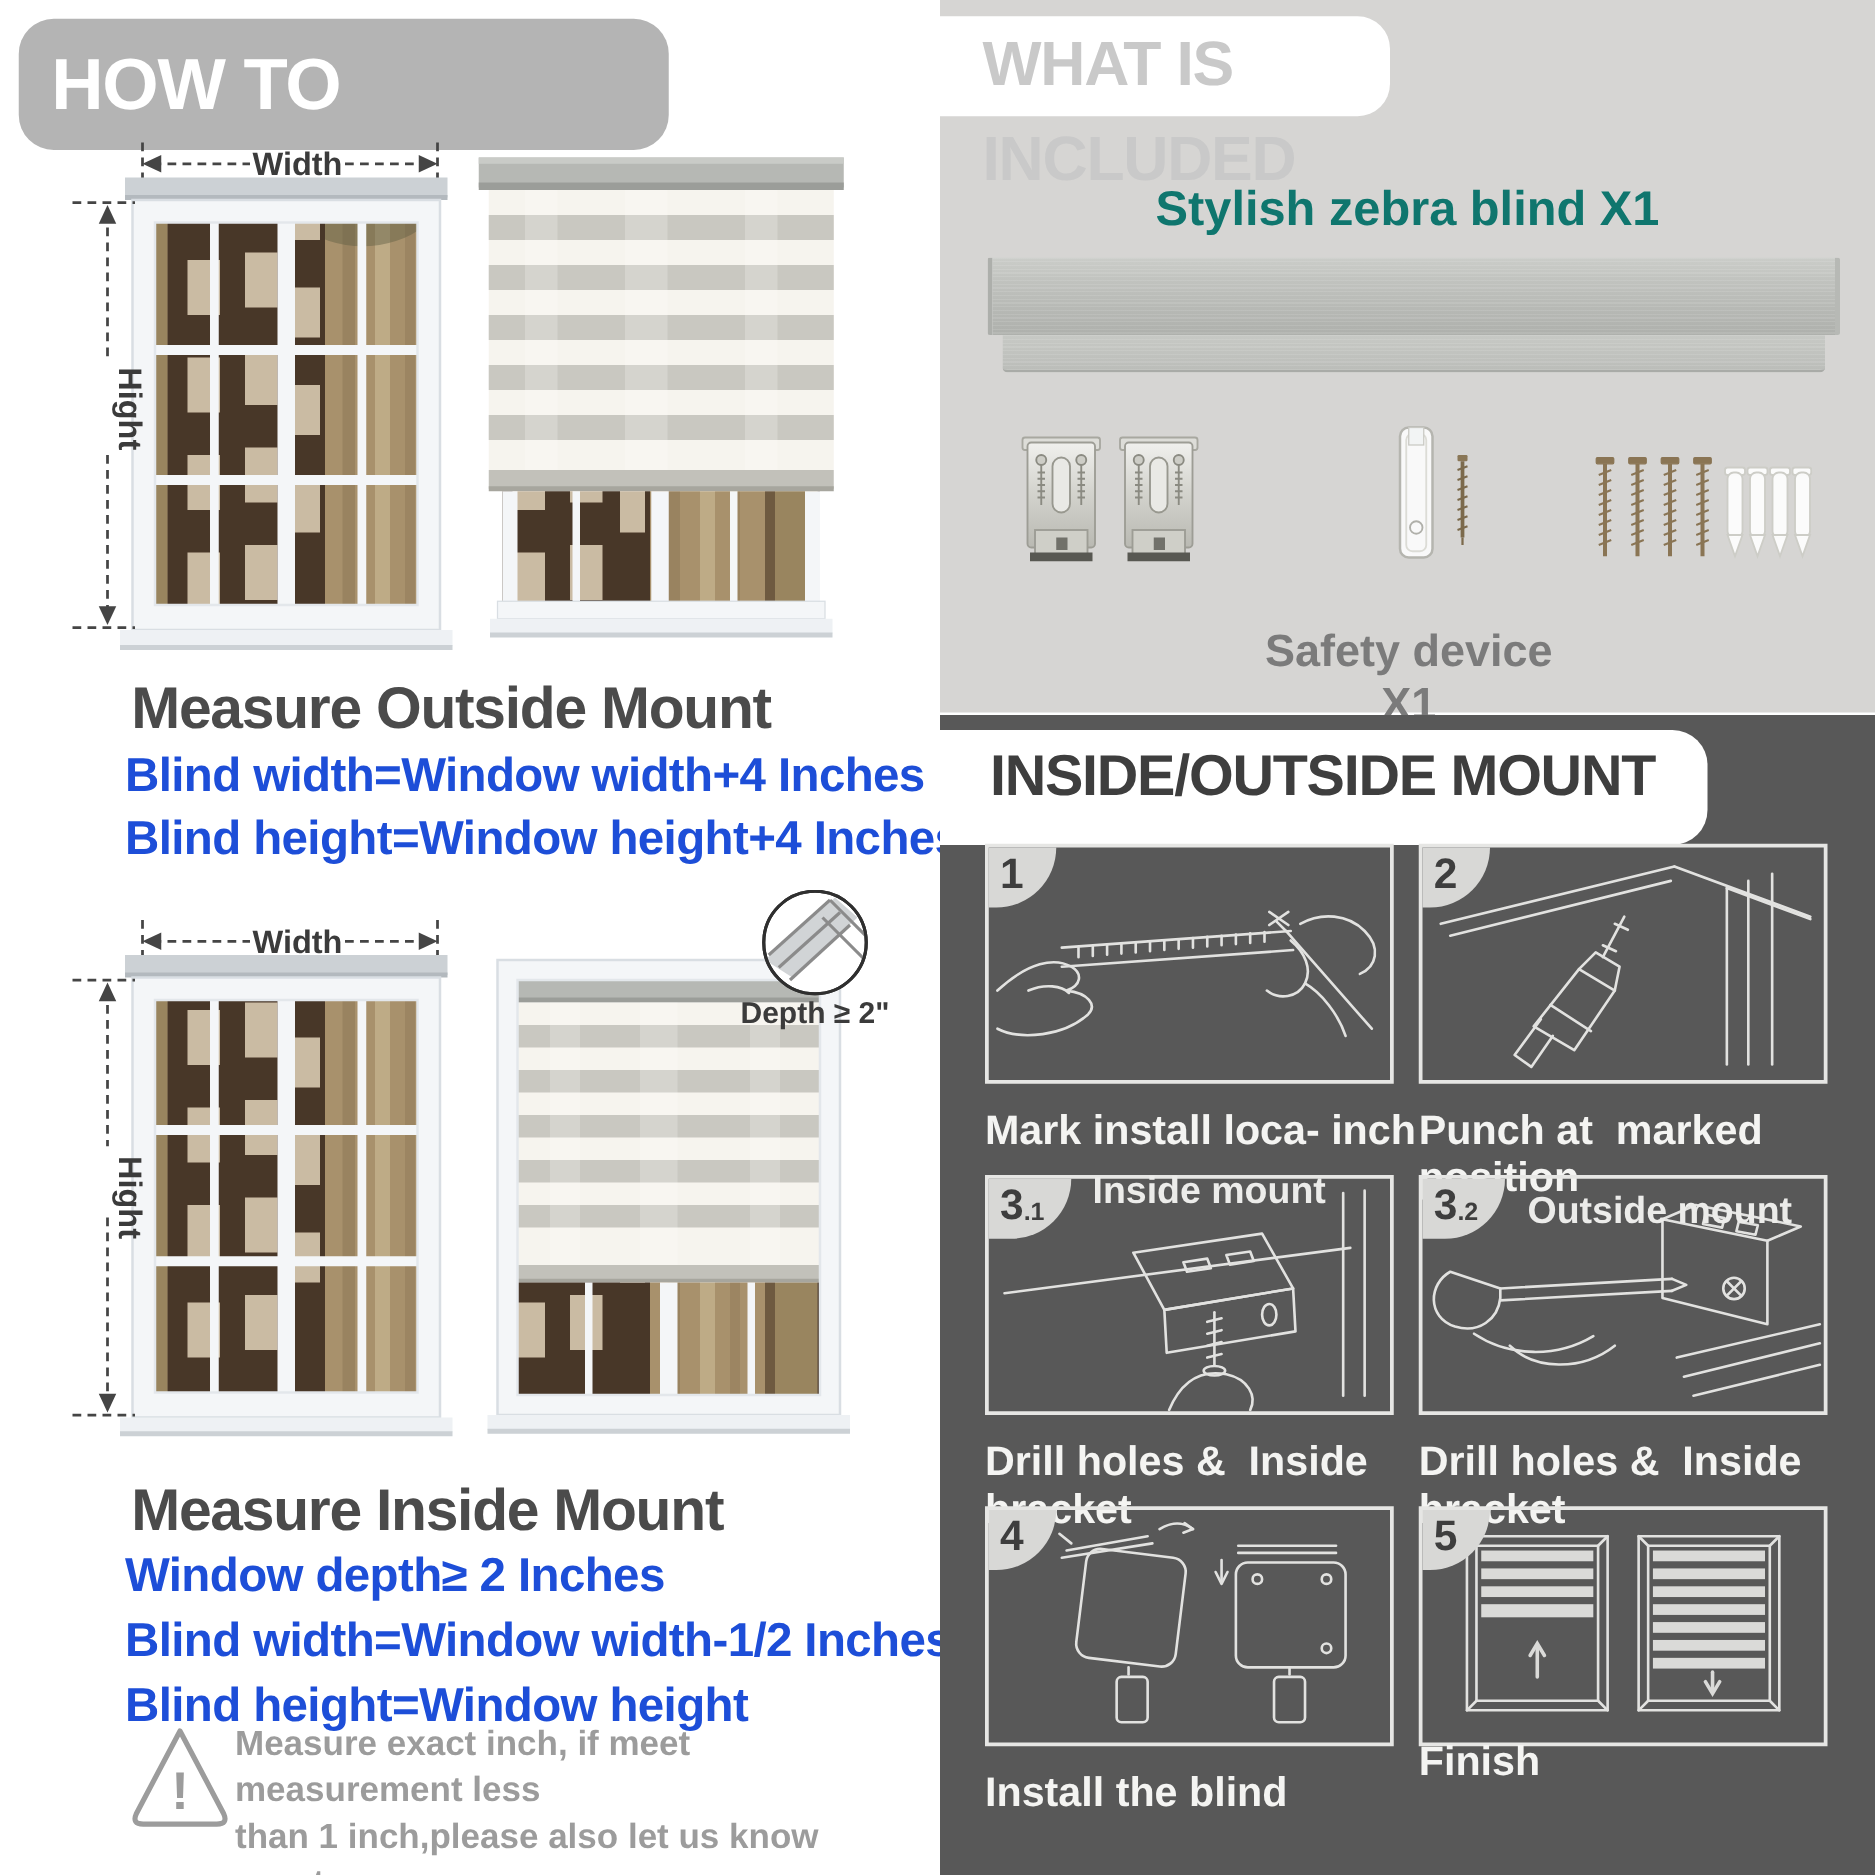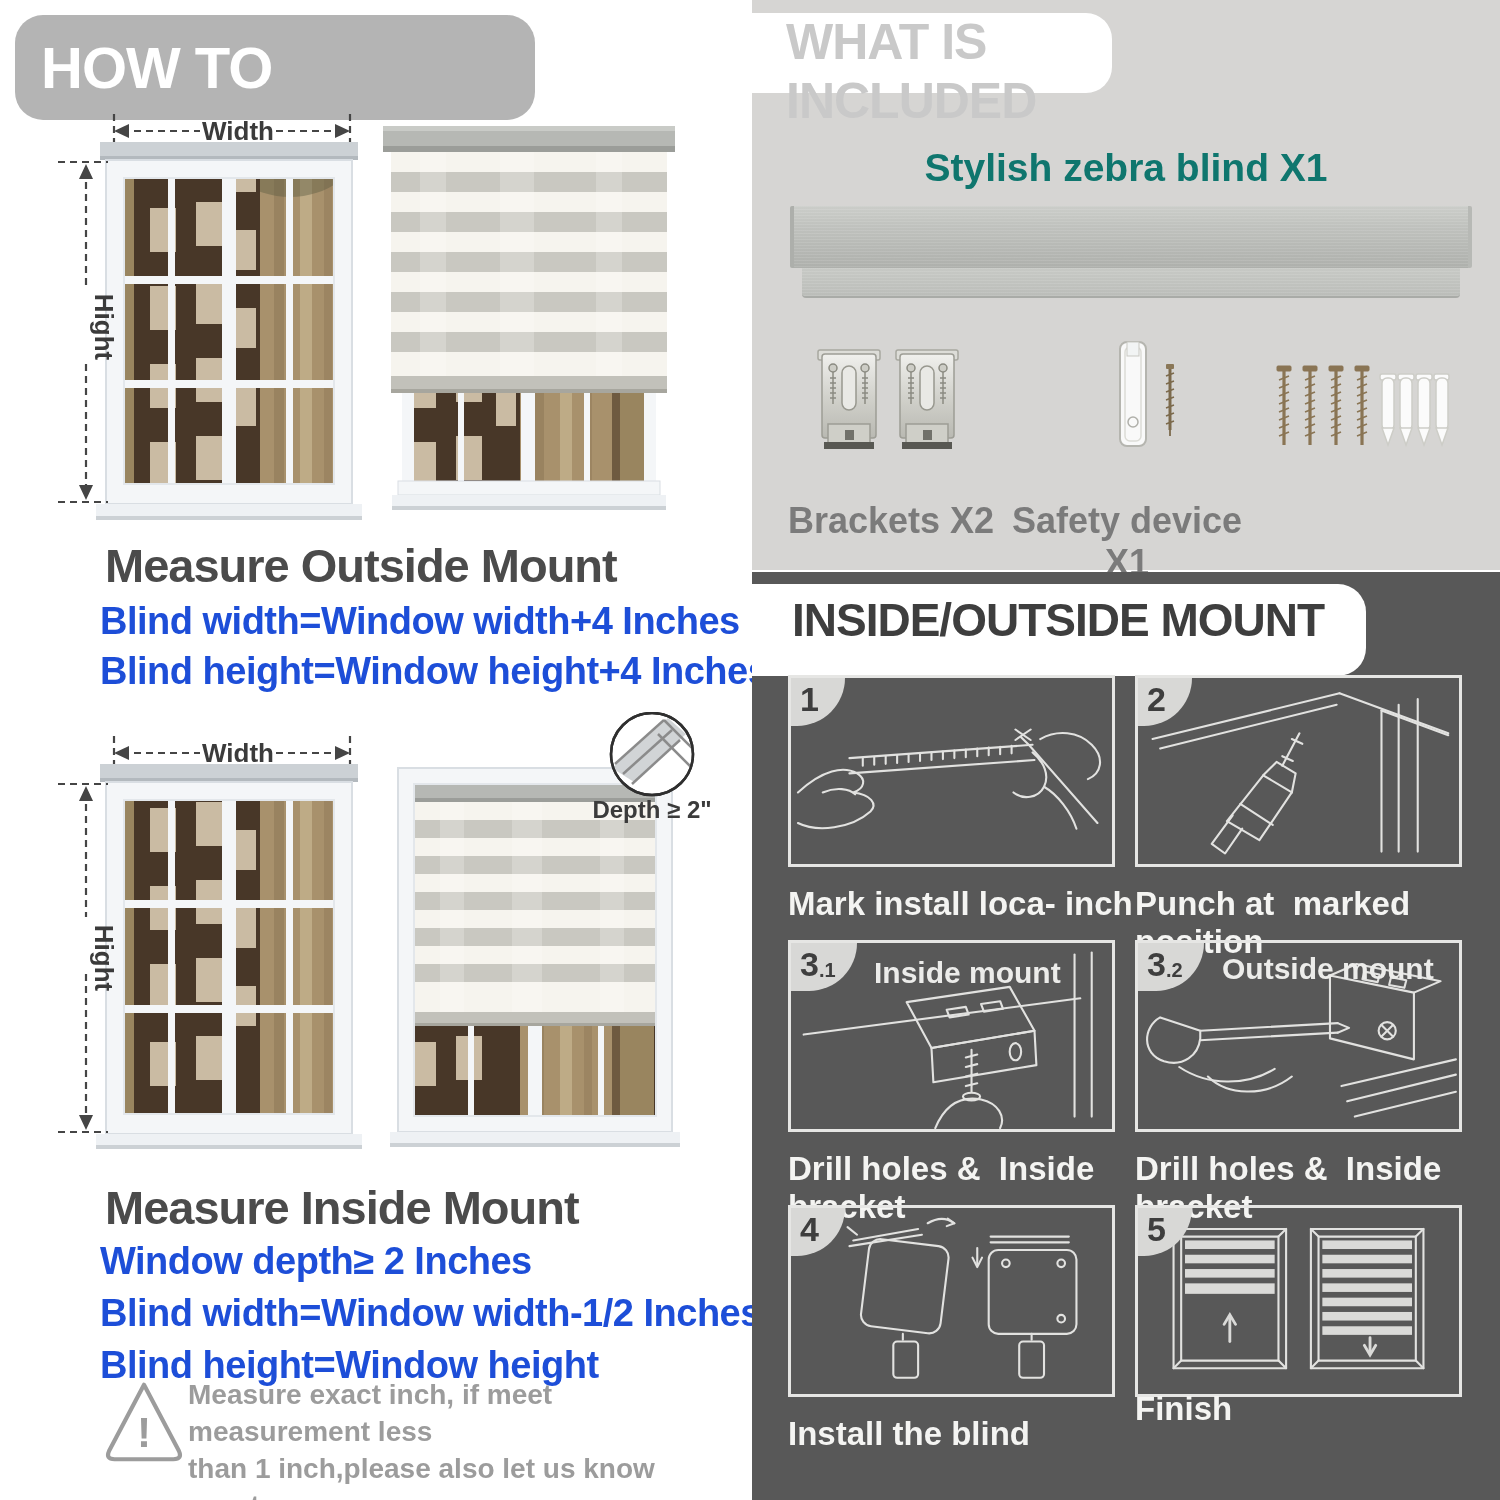--- a/index.html
+++ b/index.html
@@ -14,21 +14,21 @@
   .sec-title{position:absolute;left:105px;font-weight:bold;font-size:47px;color:#4b4b4b;letter-spacing:-1px;}
   .m-line{position:absolute;left:100px;font-weight:bold;font-size:38px;color:#1d4ed8;letter-spacing:-0.5px;}
   .warn-tri{position:absolute;left:98px;top:1372px;width:92px;height:100px;}
   .warn-text{position:absolute;left:188px;top:1376px;width:500px;font-weight:bold;font-size:28px;
              line-height:37px;color:#9c9c9c;white-space:pre-line;}
   .ann{font-weight:bold;font-size:26px;fill:#3b3b3b;}
   .ann-sm{font-weight:bold;font-size:24px;fill:#3b3b3b;}
   
   .rc-included{position:absolute;left:752px;top:0;width:748px;height:570px;background:#d6d5d3;}
   .inc-badge{position:absolute;left:0;top:13px;width:360px;height:80px;background:#ffffff;
-             border-radius:0 26px 26px 0;color:#c9c9c9;font-weight:bold;font-size:50px;line-height:59px;
+             border-radius:0 26px 26px 0;color:#c9c9c9;font-weight:bold;font-size:50px;line-height:76px;
              padding-left:34px;box-sizing:border-box;letter-spacing:-1px;}
   .blind-label{position:absolute;left:0;top:146px;width:100%;text-align:center;font-weight:bold;
                font-size:39px;color:#0f766e;}
   .rail1{position:absolute;left:38px;top:206px;width:682px;height:62px;border-radius:2px;
          background:repeating-linear-gradient(180deg,rgba(255,255,255,.10) 0 1px,rgba(0,0,0,0) 1px 3px),
                     linear-gradient(180deg,#cbcdc9 0%,#bfc1bd 35%,#aeb0ac 100%);
          border-left:4px solid #adafab;border-right:4px solid #b7b9b5;box-sizing:border-box;}
   .rail2{position:absolute;left:50px;top:268px;width:658px;height:30px;border-radius:0 0 4px 4px;
          background:repeating-linear-gradient(180deg,rgba(255,255,255,.10) 0 1px,rgba(0,0,0,0) 1px 3px),
                     linear-gradient(180deg,#c7c9c5 0%,#bbbdb9 100%);
@@ -360,21 +360,20 @@
           <path d="M130 78 L136 95 L142 78 Z"></path>
         <rect x="146" y="24" width="16" height="6" rx="2"></rect>
           <rect x="148" y="28" width="12" height="52" rx="5"></rect>
           <path d="M148 78 L154 95 L160 78 Z"></path>
         <rect x="164" y="24" width="15" height="6" rx="2"></rect>
           <rect x="166" y="28" width="12" height="52" rx="5"></rect>
           <path d="M166 78 L172 95 L178 78 Z"></path>
       </g>
     </svg>
 
-    <div class="hw-label" style="left:24px;width:230px;">Brackets X2</div>
     <div class="hw-label" style="left:235px;width:280px;">Safety device X1</div>
   </div>
 
   <div class="rc-mount">
     <div class="mount-band">INSIDE/OUTSIDE MOUNT</div>
 
     <div class="step-frame" style="left:36px;top:103px;">
       <svg viewBox="0 0 330 195">
         <g class="lineart">
           <path d="M58 84 L250 70"></path>
@@ -437,21 +436,21 @@
           <path d="M180 120 l12 -3 M180 130 l12 -3 M180 140 l12 -3 M180 150 l12 -3"></path>
           <ellipse cx="186" cy="161" rx="9" ry="4"></ellipse>
           <path d="M148 194 C158 170 174 160 196 164 C214 168 222 182 216 194"></path>
         </g>
       </svg>
     </div>
     <div class="step-badge" style="left:39px;top:371px;width:66px;">
       <span class="n">3</span>
         <span class="sub">.1</span>
     </div>
-    <div class="step-inner-title" style="left:122px;top:384px;">Inside mount</div>
+    <div class="step-inner-title" style="left:122px;top:364px;">Inside mount</div>
     <div class="step-caption" style="left:36px;top:578px;">Drill holes &amp;  Inside bracket</div>
 
     <div class="step-frame" style="left:383px;top:368px;">
       <svg viewBox="0 0 330 195">
         <g class="lineart">
           <path d="M198 34 L286 52 L286 122 L198 100 Z"></path>
           <path d="M198 34 L226 22 L314 40 L286 52"></path>
           <path d="M234 30 l16 3 l-2 8 l-16 -3 Z"></path>
             <path d="M262 36 l16 3 l-2 8 l-16 -3 Z"></path>
           <circle cx="258" cy="92" r="9"></circle>

